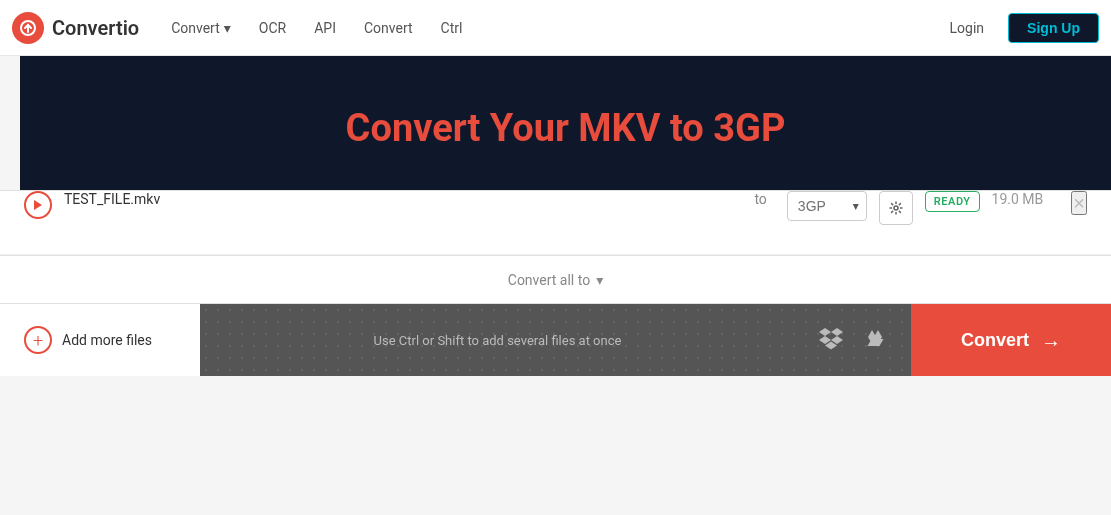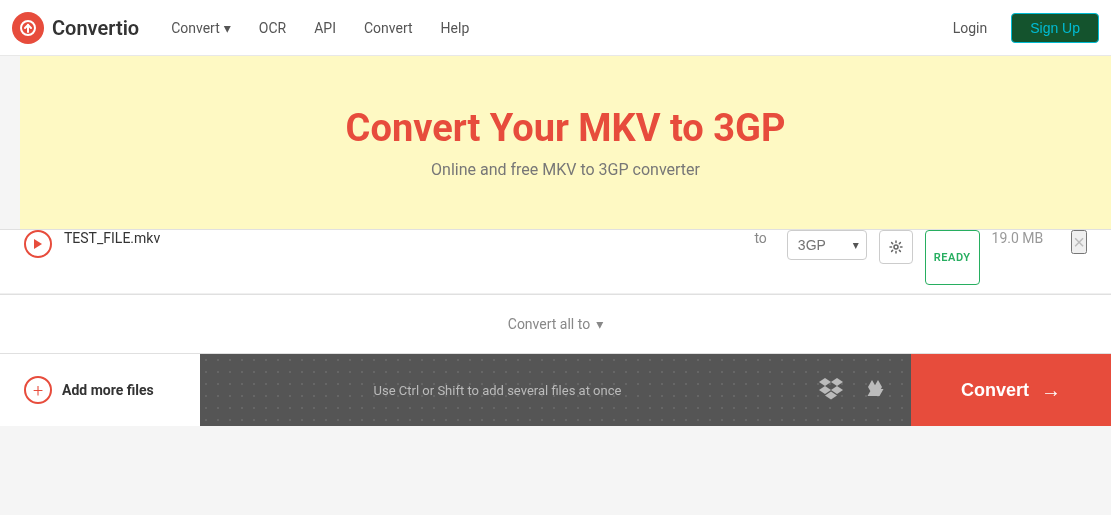--- a/index.html
+++ b/index.html
@@ -31,26 +31,27 @@
     .nav-item-convert { display: flex; align-items: center; gap: 4px; }
     .navbar-right { display: flex; align-items: center; gap: 24px; }
     .login-btn { color: #555; font-size: 14px; cursor: pointer; text-decoration: none; }
     .signup-btn {
       border: 1.5px solid #00bcd4;
       color: #00bcd4;
       padding: 6px 18px;
       border-radius: 4px;
       font-size: 14px;
       cursor: pointer;
-      background: #14532d;
+      background: #0f172a;
+      font-weight: bold;
     }
 
     
     .hero {
-      background: #fef9c3;
+      background: #0f172a;
       text-align: center;
       padding: 50px 20px 30px;
       margin-left: 20px;
     }
     .hero-title { font-size: 38px; font-weight: 700; color: #e74c3c; margin-bottom: 10px; }
     .hero-subtitle { font-size: 16px; color: #777; margin-bottom: 20px; }
 
     
     .file-list {
       background: #fff;
@@ -105,34 +106,34 @@
       display: flex; align-items: center; justify-content: center;
       cursor: pointer;
       color: #555;
       font-size: 14px;
     }
     .ready-badge {
       border: 1.5px solid #27ae60;
       color: #27ae60;
       font-size: 11px;
       font-weight: 600;
-      padding: 20px 8px;
+      padding: 3px 8px;
       border-radius: 4px;
       letter-spacing: 0.5px;
     }
     .file-size { font-size: 14px; color: #999; margin-left: auto; margin-right: 16px; }
     .close-btn { color: #bbb; font-size: 20px; cursor: pointer; line-height: 1; }
 
     
     .convert-all-bar {
       background: #fff;
       display: flex;
       align-items: center;
       justify-content: center;
-      height: 59px;
+      height: 48px;
       border-bottom: 1px solid #e0e0e0;
     }
     .convert-all-text {
       font-size: 14px;
       color: #888;
       display: flex;
       align-items: center;
       gap: 6px;
       cursor: pointer;
     }
@@ -156,21 +157,21 @@
     .add-icon {
       width: 28px; height: 28px;
       border: 2px solid #e74c3c;
       border-radius: 50%;
       display: flex; align-items: center; justify-content: center;
       color: #e74c3c;
       font-size: 18px;
       font-weight: 300;
       flex-shrink: 0;
     }
-    .add-files-label { font-size: 14px; font-weight: 700; color: #333; }
+    .add-files-label { font-size: 14px; font-weight: 400; color: #333; }
     .hint-text { flex: 1; display: flex; align-items: center; justify-content: center; color: #bbb; font-size: 13px; }
     .cloud-icons { display: flex; align-items: center; gap: 20px; padding: 0 24px; }
     .cloud-icon { color: #bbb; font-size: 20px; cursor: pointer; }
     .convert-btn {
       background: #e74c3c;
       color: #fff;
       border: none;
       min-width: 200px;
       font-size: 18px;
       font-weight: 600;
@@ -210,32 +211,31 @@
       <span class="logo-text">Convertio</span>
     </a>
     <div class="nav-items">
       <a class="nav-item nav-item-convert" href="#">
         <span>Convert</span>
         <span>▾</span>
       </a>
       <a class="nav-item" href="#">OCR</a>
       <a class="nav-item" href="#">API</a>
       <a class="nav-item" href="#">Convert</a>
-      <a class="nav-item" href="#">Help</a>
+      <a class="nav-item" href="#">Ctrl</a>
     </div>
   </div>
   <div class="navbar-right">
     <a class="login-btn" href="#">Login</a>
     <button class="signup-btn">Sign Up</button>
   </div>
 </nav>
 
 <div class="hero">
   <h1 class="hero-title">Convert Your MKV to 3GP</h1>
-  <p class="hero-subtitle">Online and free MKV to 3GP converter</p>
 </div>
 
 <div class="file-list">
   <div class="file-row">
     <div class="file-play-icon">
       <svg width="10" height="12" viewBox="0 0 10 12" fill="none">
         <path d="M1 1L9 6L1 11V1Z" fill="#e74c3c"></path>
       </svg>
     </div>
     <span class="file-name">TEST_FILE.mkv</span>

